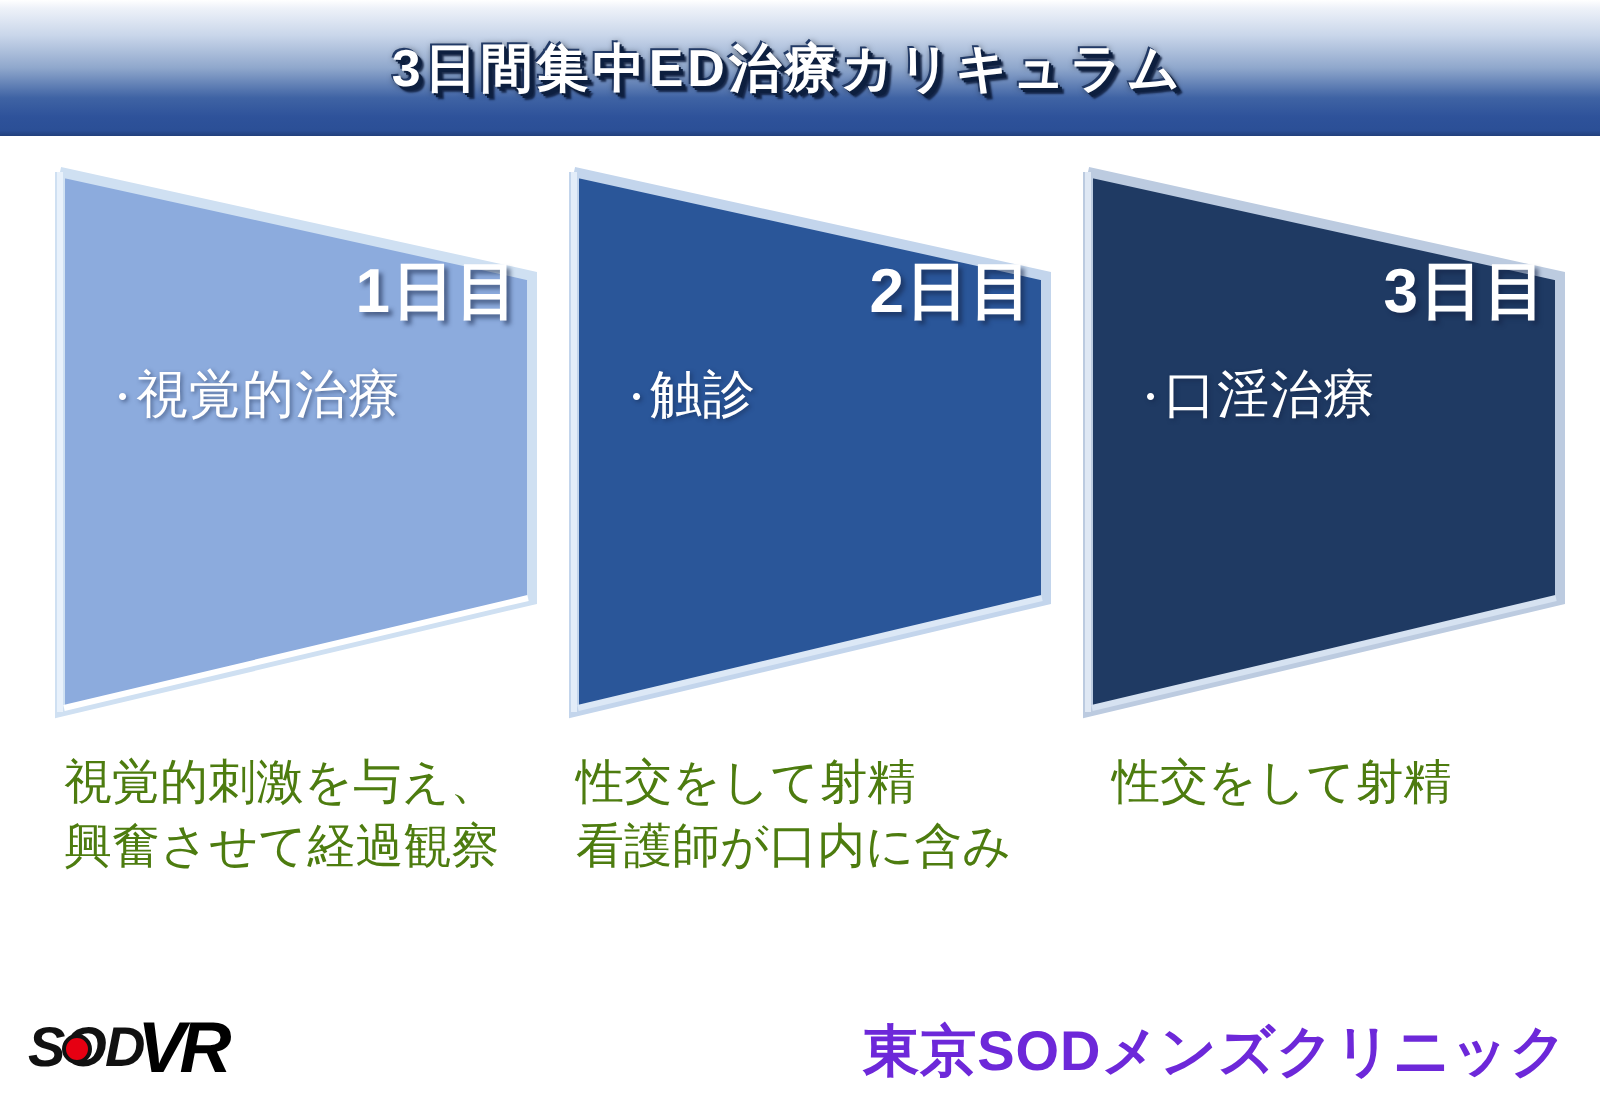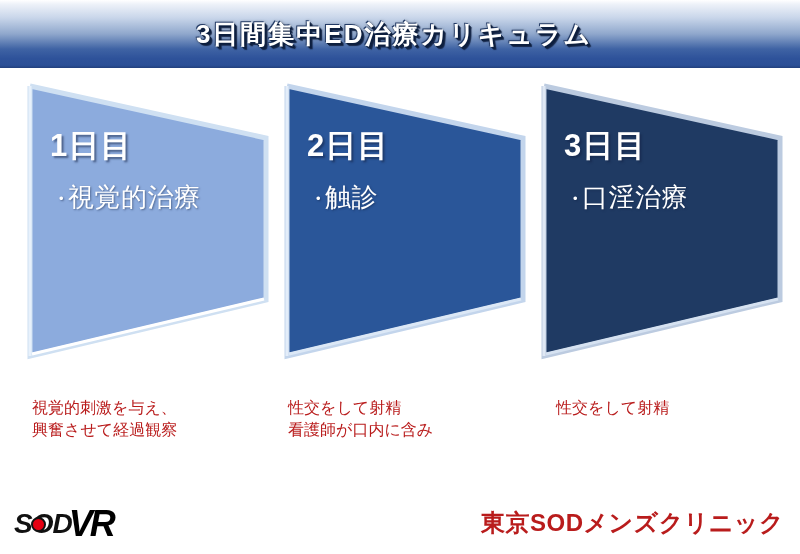--- a/index.html
+++ b/index.html
@@ -92,20 +92,21 @@
     width: 210px;
   }
   .panel-day {
     font-size: 31px;
     font-weight: bold;
     color: #ffffff;
     letter-spacing: 1px;
     line-height: 1.05;
     text-shadow: 2px 2px 2px rgba(20,35,70,0.55);
     margin: 0 0 16px 0;
+    text-align: right;
   }
   .panel-item {
     font-size: 26px;
     color: #ffffff;
     line-height: 1.45;
     letter-spacing: 0.5px;
     text-shadow: 1px 1px 2px rgba(20,35,70,0.5);
     white-space: nowrap;
   }
   .panel-item .bullet {
@@ -118,25 +119,24 @@
   .captions {
     position: absolute;
     left: 0;
     top: 376px;
     width: 800px;
     height: 100px;
   }
   .caption {
     position: absolute;
     top: 0;
-    font-size: 16px;
+    font-size: 24px;
     line-height: 1.35;
-    color: #b91c1c;
-    white-space: nowrap;
-    margin-top: 21px;
+    color: #4d7c0f;
+    white-space: nowrap;
   }
   .caption-line { display: block; }
 
   
   .footer {
     position: absolute;
     left: 0;
     top: 495px;
     width: 800px;
     height: 59px;
@@ -173,23 +173,23 @@
     font-weight: bold;
     font-style: italic;
     color: #000000;
     letter-spacing: -3px;
     margin-left: -3px;
   }
   .footer-clinic {
     position: absolute;
     right: 16px;
     top: 12px;
-    font-size: 24px;
-    font-weight: bold;
-    color: #b91c1c;
+    font-size: 28px;
+    font-weight: bold;
+    color: #6d28d9;
     letter-spacing: 0.5px;
     white-space: nowrap;
   }
 </style>
 </head>
 <body>
 
 <div class="header">
   <div class="header-title">3日間集中ED治療カリキュラム</div>
 </div>

